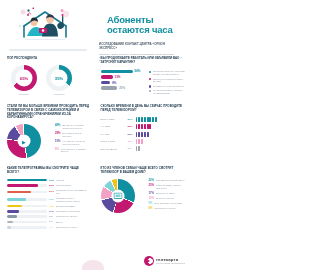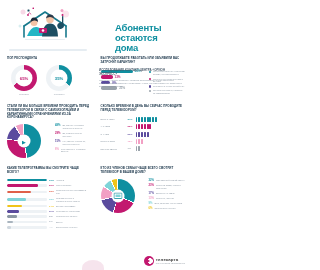--- a/index.html
+++ b/index.html
@@ -11,21 +11,21 @@
     -webkit-font-smoothing:antialiased;
   }
   .page{position:relative;width:191px;height:270px;overflow:hidden;background:#fff;}
 
   
   .hero{position:relative;height:52px;display:flex;}
   .hero-art{position:relative;width:95px;height:52px;overflow:hidden;background:#fff;}
   .art-house{position:absolute;left:16px;top:6px;width:58px;height:38px;}
   .art-caption{position:absolute;left:9px;bottom:1px;width:78px;height:2px;background:#e6edf2;border-radius:1px;}
   .hero-text{width:96px;padding:7px 8px 0 4px;box-sizing:border-box;}
-  .title{font-size:9.5px;line-height:10px;font-weight:bold;color:#0f8fa0;letter-spacing:-.2px;margin:16px;}
+  .title{font-size:9.5px;line-height:10px;font-weight:bold;color:#0f8fa0;letter-spacing:-.2px;margin:8px;}
   .title .l2{display:block;}
   .subtitle{margin-top:5px;font-size:2.9px;line-height:3.6px;font-weight:bold;color:#4a5b6b;letter-spacing:.05px;}
   .subnote{margin-top:3px;font-size:2.3px;line-height:3.1px;color:#8c98a4;}
 
   
   .grid{display:flex;flex-wrap:wrap;}
   .cell{width:95.5px;box-sizing:border-box;padding:5px 6px 4px 7px;}
   .cell.right{padding-left:5px;}
   .sect-title{font-size:2.9px;line-height:3.7px;font-weight:bold;color:#173247;letter-spacing:.06px;text-transform:uppercase;margin:0 0 4px 0;}
 
@@ -123,21 +123,21 @@
         <path d="M24 16 q3 -5 6 0" fill="none" stroke="#c2186f" stroke-width="1.4" stroke-linecap="round"></path>
         <circle cx="24" cy="18" r="1.8" fill="#c2186f"></circle>
         <rect x="18" y="66" width="80" height="2" rx="1" fill="#e6edf2"></rect>
       </svg>
       <div class="art-caption"></div>
     </div>
 
     <div class="hero-text">
       <h1 class="title">
         <span>Абоненты</span>
-        <span class="l2">остаются дома</span>
+        <span class="l2">остаются часа</span>
       </h1>
       <div class="subtitle">ИССЛЕДОВАНИЕ КОНТАКТ-ЦЕНТРА «ОРИОН ЭКСПРЕСС»</div>
       <div class="subnote">Компания «Орион экспресс» провела исследование среди абонентов спутникового телевидения «Телекарта» о том, как изменились их привычки в период самоизоляции.</div>
     </div>
   </div>
 
   <div class="grid">
 
     <div class="cell">
       <div class="sect-title">ПОЛ РЕСПОНДЕНТА</div>

